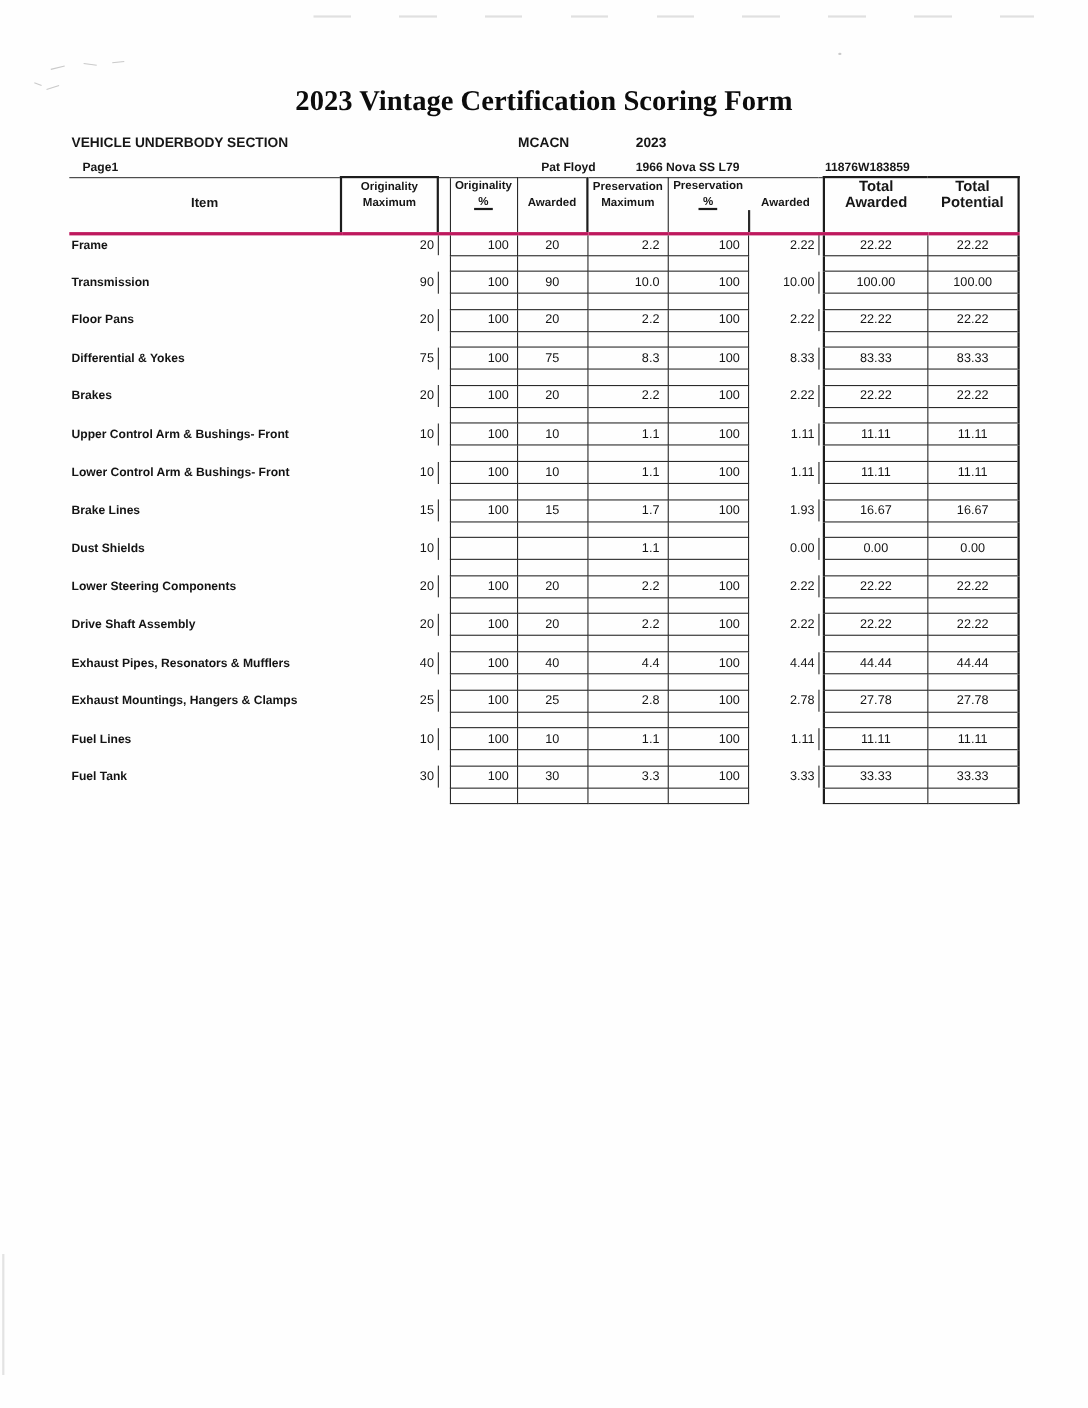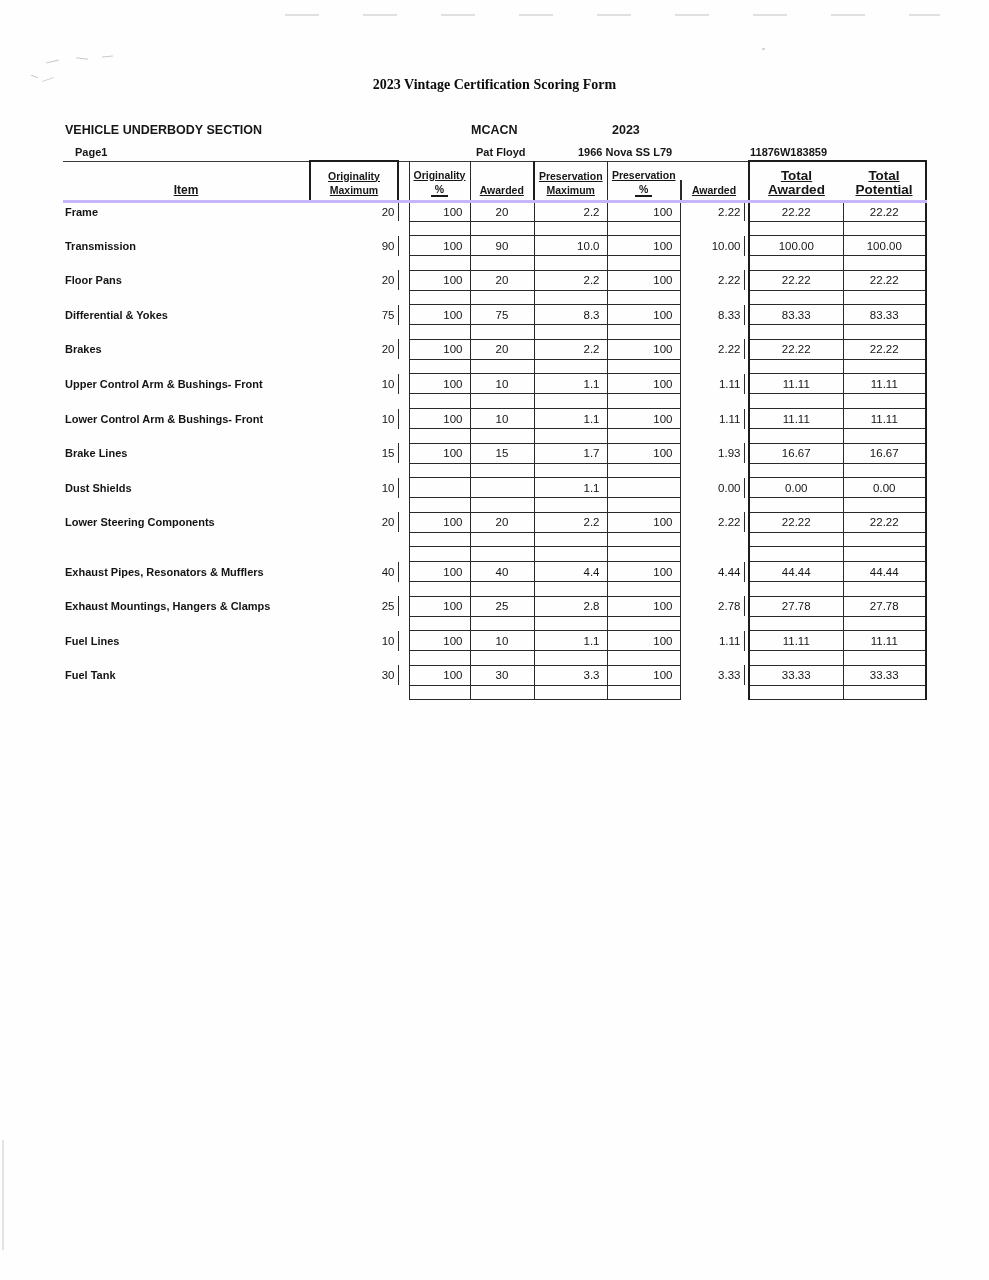--- a/index.html
+++ b/index.html
@@ -16,39 +16,39 @@
   .p1{left:46px;top:61px;width:13px;transform:rotate(-14deg);}
   .p2{left:76px;top:58px;width:12px;transform:rotate(8deg);}
   .p3{left:102px;top:56px;width:11px;transform:rotate(-6deg);}
   .p4{left:31px;top:76px;width:7px;transform:rotate(20deg);}
   .p5{left:42px;top:79px;width:12px;transform:rotate(-18deg);}
   .edge-line{position:absolute;left:2px;top:1140px;width:1.5px;height:110px;background:#e3e3e3;}
   .speck{position:absolute;left:762px;top:48px;width:3px;height:2px;background:#c9c9c9;border-radius:50%;}
 
   
   .title{position:absolute;top:77px;left:0;width:989px;text-align:center;
-    font-family:"Liberation Serif",serif;font-weight:bold;font-size:14px;color:#0c0c0c;}
+    font-family:"Liberation Serif",serif;font-weight:bold;font-size:26px;color:#0c0c0c;}
   .meta{position:absolute;font-weight:bold;white-space:nowrap;}
   .m-section{left:65px;top:123px;font-size:12.5px;}
   .m-event{left:471px;top:123px;font-size:12.5px;}
-  .m-year{left:612px;top:123px;font-size:12.5px;}
+  .m-year{left:578px;top:123px;font-size:12.5px;}
   .m-page{left:75px;top:146px;font-size:11px;}
-  .m-judge{left:476px;top:146px;font-size:11px;}
+  .m-judge{left:492px;top:146px;font-size:11px;}
   .m-vehicle{left:578px;top:146px;font-size:11px;}
   .m-serial{left:750px;top:146px;font-size:11px;}
 
   
   table.score{position:absolute;left:63px;top:160px;width:863px;
     border-collapse:collapse;table-layout:fixed;}
   th,td{padding:0;overflow:hidden;white-space:nowrap;}
   thead tr{height:40px;}
   th{font-size:10.5px;font-weight:bold;vertical-align:bottom;
-    border-top:1.5px solid #3a3a3a;border-bottom:3px solid #c4b5fd;text-decoration:underline;}
+    border-top:1.5px solid #3a3a3a;border-bottom:3px solid #be185d;}
   .hl{line-height:14px;text-align:center;}
-  .hl.pad{padding-bottom:3px;}
+  .hl.pad{padding-bottom:20px;}
   .th-item{font-size:12px;}
   .th-origmax{border-left:2px solid #1c1c1c;border-right:2px solid #1c1c1c;border-top:2px solid #1c1c1c;}
   .th-opct{border-left:1.5px solid #2a2a2a;border-right:1.5px solid #2a2a2a;}
   .th-pmax{border-left:2px solid #1c1c1c;border-right:1.5px solid #2a2a2a;}
   .th-pawd{position:relative;}
   .th-pawd::before{content:"";position:absolute;left:0;bottom:0;width:1.5px;height:20px;background:#2a2a2a;}
   .th-tawd{border-left:2.5px solid #1c1c1c;border-top:2.5px solid #1c1c1c;font-size:13.5px;}
   .th-tpot{border-right:2.5px solid #1c1c1c;border-top:2.5px solid #1c1c1c;font-size:13.5px;}
   .u{display:inline-block;border-bottom:2px solid #1a1a1a;padding:0 4px;line-height:12px;}
 
@@ -395,20 +395,33 @@
           <td class="c-g"></td>
           <td class="c-box c-opct"></td>
           <td class="c-box c-oawd"></td>
           <td class="c-box c-pmax"></td>
           <td class="c-box c-ppct"></td>
           <td class="c-pawd"></td>
           <td class="c-g"></td>
           <td class="c-tawd"></td>
           <td class="c-tpot"></td>
         </tr>
+        <tr class="r-data">
+          <td class="c-item">Drive Shaft Assembly</td>
+          <td class="c-omax">20</td>
+          <td class="c-g"></td>
+          <td class="c-box c-opct">100</td>
+          <td class="c-box c-oawd">20</td>
+          <td class="c-box c-pmax">2.2</td>
+          <td class="c-box c-ppct">100</td>
+          <td class="c-pawd">2.22</td>
+          <td class="c-g"></td>
+          <td class="c-tawd">22.22</td>
+          <td class="c-tpot">22.22</td>
+        </tr>
         <tr class="r-spacer">
           <td class="c-item"></td>
           <td class="c-omax"></td>
           <td class="c-g"></td>
           <td class="c-box c-opct"></td>
           <td class="c-box c-oawd"></td>
           <td class="c-box c-pmax"></td>
           <td class="c-box c-ppct"></td>
           <td class="c-pawd"></td>
           <td class="c-g"></td>

